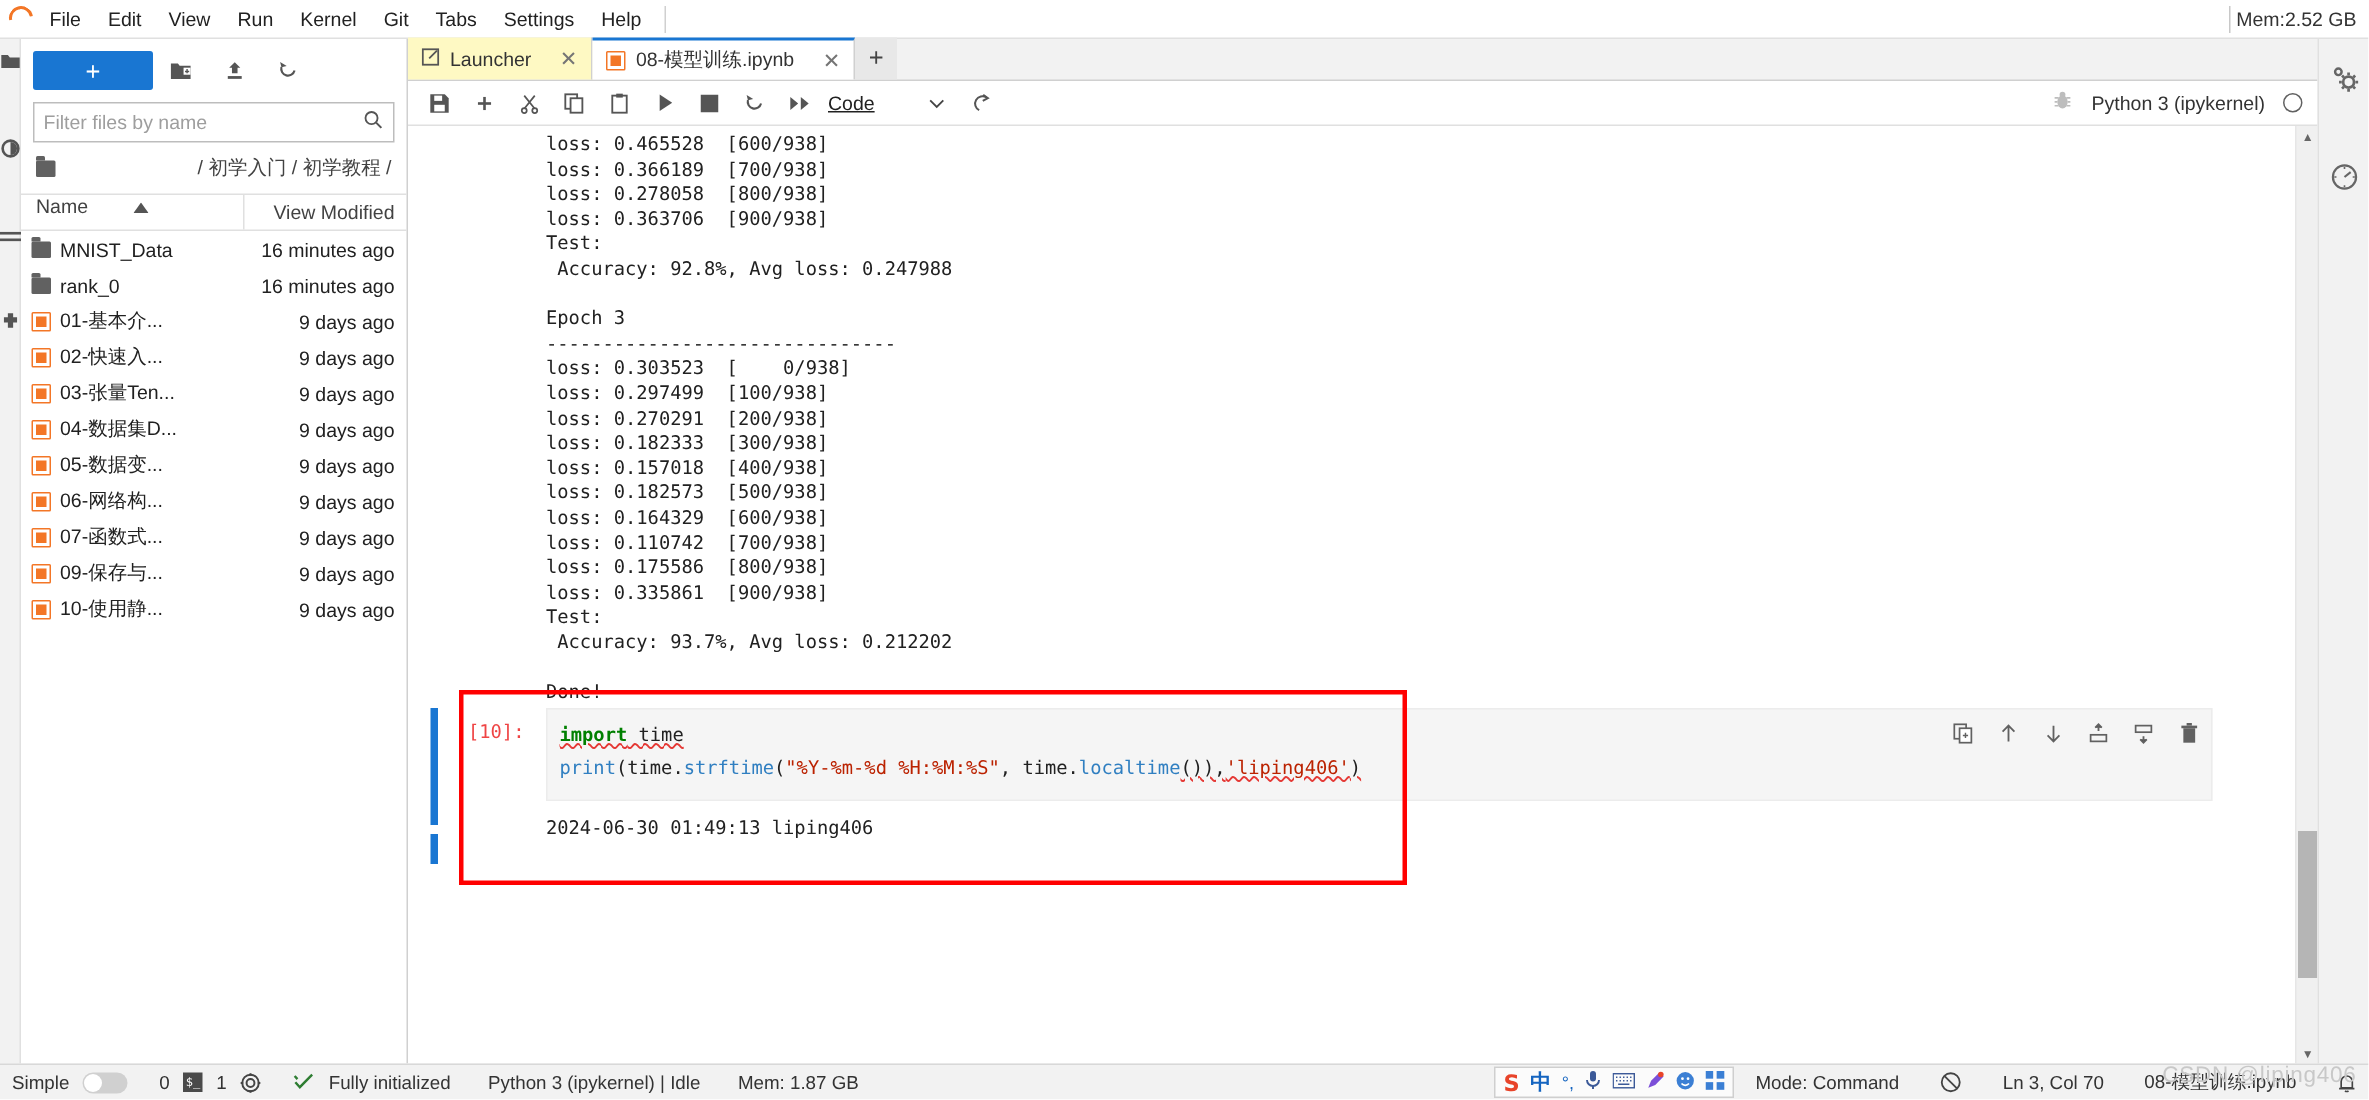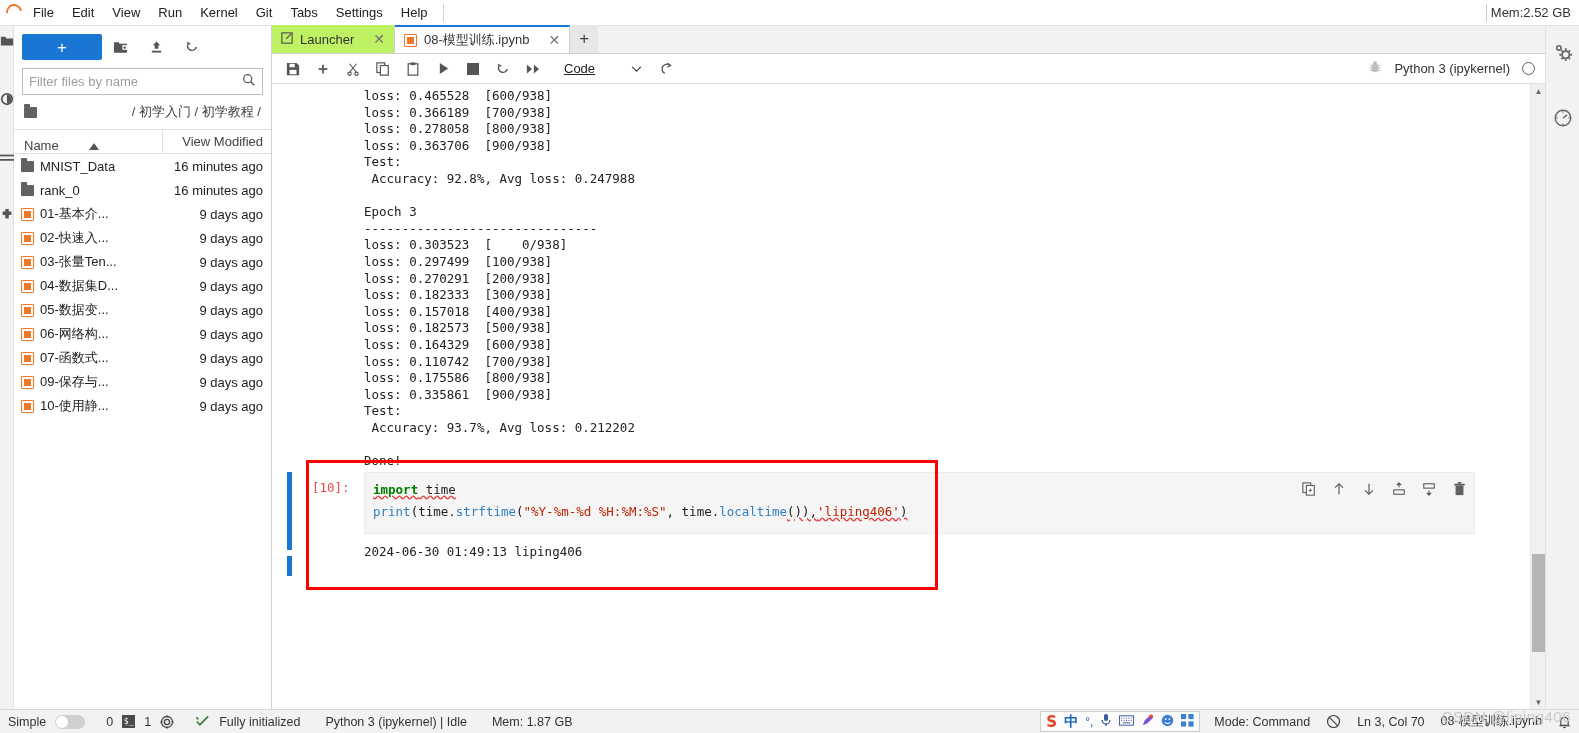--- a/index.html
+++ b/index.html
@@ -92,21 +92,21 @@
     display: flex; align-items: center; gap: 4px;
     padding: 2px 10px 8px 10px; font-size: 13px; color: #424242;
     border-bottom: 1px solid #e0e0e0;
     justify-content: space-between;
   }
   .fb-header {
     display: flex; align-items: center; height: 24px;
     border-bottom: 1px solid #e0e0e0; font-size: 13px; color: #424242;
   }
   .fb-header .col-name {
-    flex: 1; padding-left: 10px; display: flex; align-items: flex-end; gap: 30px;
+    flex: 1; padding-left: 10px; display: flex; align-items: flex-start; gap: 30px;
     border-right: 1px solid #e0e0e0; height: 100%;
   }
   .fb-header .col-mod {
     width: 108px; text-align: right; padding-right: 8px;
   }
   .fb-list { flex: 1; overflow: hidden; }
   .fb-row {
     display: flex; align-items: center; height: 24px; font-size: 13px;
     color: #212121; cursor: default; position: relative;
   }
@@ -135,39 +135,39 @@
     position: absolute; left: 272px; top: 26px; right: 34px; height: 683px;
     background: #fff; display: flex; flex-direction: column;
   }
   .tabbar {
     display: flex; align-items: flex-end; height: 28px;
     background: #f2f2f2; border-bottom: 1px solid #d0d0d0;
   }
   .tab {
     display: flex; align-items: center; gap: 7px; height: 28px;
     padding: 0 9px; font-size: 13px; color: #333; cursor: pointer;
-    background: #bef264; border-right: 1px solid #d0d0d0; min-width: 120px;
+    background: #fef9c3; border-right: 1px solid #d0d0d0; min-width: 120px;
   }
   .tab.active { background: #fff; border-top: 2px solid #1976d2; }
   .tab .close { color: #757575; font-size: 14px; margin-left: auto; padding-left: 12px; }
   .tab-add {
     width: 28px; height: 28px; display: flex; align-items: center;
     justify-content: center; font-size: 17px; color: #444; cursor: pointer;
     background: #e8e8e8;
   }
   .nb-toolbar {
     display: flex; align-items: center; height: 30px; gap: 0;
     border-bottom: 1px solid #e0e0e0; padding-left: 6px; background: #fff;
   }
   .tb-btn {
     width: 30px; height: 28px; display: flex; align-items: center;
     justify-content: center; color: #555; cursor: pointer;
   }
   .tb-select {
-    margin-left: 12px; display: flex; align-items: center; gap: 36px;
+    display: flex; align-items: center; gap: 36px;
     font-size: 13px; color: #212121; cursor: pointer; padding: 2px 4px; text-decoration: underline;
   }
   .tb-right {
     margin-left: auto; display: flex; align-items: center; gap: 12px;
     padding-right: 10px; font-size: 13px; color: #333;
   }
   .kernel-idle {
     width: 13px; height: 13px; border: 1.5px solid #616161; border-radius: 50%;
   }
   .nb-body {
@@ -260,21 +260,21 @@
     display: flex; align-items: center; gap: 7px; height: 21px;
     background: #fbfbfb; border: 1px solid #cfcfcf; padding: 0 5px;
     margin-left: auto;
   }
   .ime .sg {
     color: #e8442a; font-weight: bold; font-size: 15px;
     font-family: "DejaVu Sans", sans-serif;
   }
   .ime .zh { color: #1565c0; font-weight: bold; font-size: 14px; }
   .sb-right {
-    display: flex; align-items: center; gap: 16px; padding-right: 8px;
+    display: flex; align-items: center; gap: 27px; padding-right: 8px;
     padding-left: 14px; font-size: 12.5px; color: #333;
   }
   .watermark {
     position: absolute; right: 8px; top: 708px; font-size: 15px;
     color: #c8c8c8; font-family: "Liberation Sans", sans-serif;
     pointer-events: none; letter-spacing: .5px;
   }
 </style>
 </head>
 <body>

